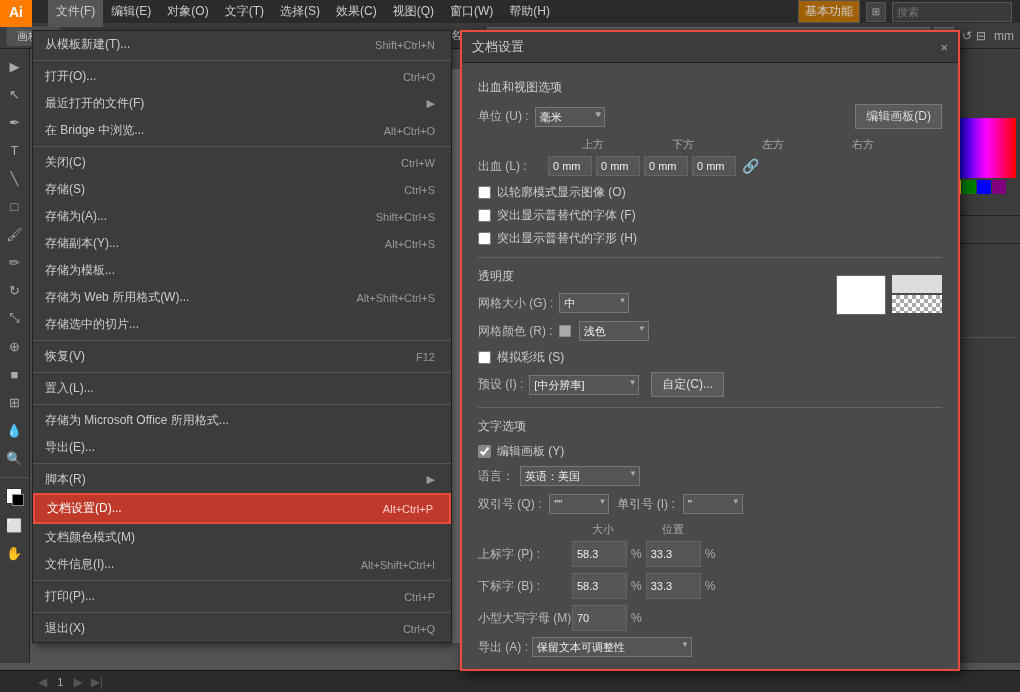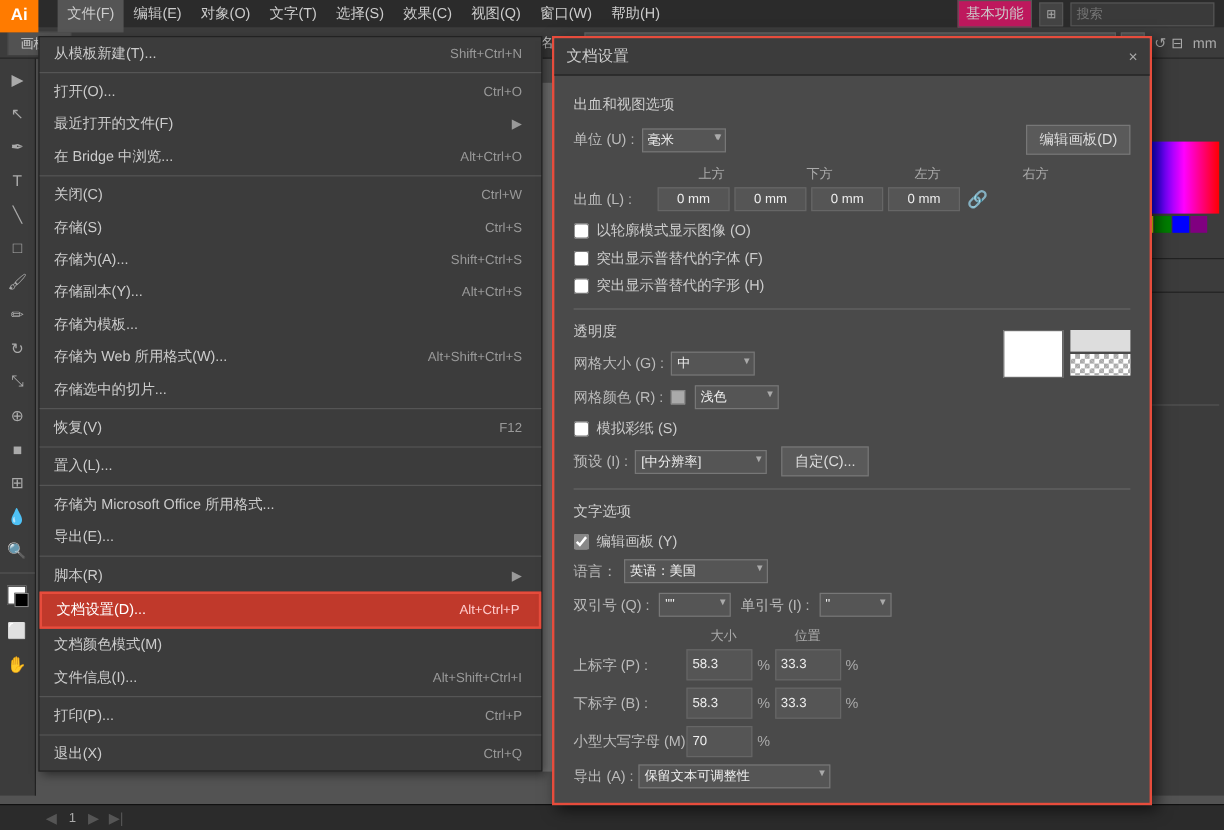--- a/index.html
+++ b/index.html
@@ -305,28 +305,27 @@
     .dialog-button {
       background: #5a5a5a;
       border: 1px solid #777;
       color: #ddd;
       padding: 3px 10px;
       font-size: 12px;
       cursor: pointer;
       white-space: nowrap;
     }
     .bleed-input {
-      width: 60px;
+      width: 44px;
       background: #555;
       border: 1px solid #666;
       color: #eee;
       padding: 2px 4px;
       font-size: 11px;
       height: 20px;
-      text-align: center;
     }
     .chain-icon {
       color: #aaa;
       font-size: 14px;
       cursor: pointer;
     }
     .checkbox-row {
       display: flex;
       align-items: center;
       gap: 6px;
@@ -381,21 +380,21 @@
     <div class="menu-item">编辑(E)</div>
     <div class="menu-item">对象(O)</div>
     <div class="menu-item">文字(T)</div>
     <div class="menu-item">选择(S)</div>
     <div class="menu-item">效果(C)</div>
     <div class="menu-item">视图(Q)</div>
     <div class="menu-item">窗口(W)</div>
     <div class="menu-item">帮助(H)</div>
   </div>
   <div class="top-right">
-    <div style="font-size:12px;color:#ccc;padding:2px 6px;background:#be185d;border:1px solid #555;cursor:pointer;">基本功能</div>
+    <div style="font-size:12px;color:#ccc;padding:2px 6px;background:#a16207;border:1px solid #555;cursor:pointer;">基本功能</div>
     <div style="width:20px;height:20px;display:flex;align-items:center;justify-content:center;color:#aaa;font-size:10px;background:#444;border:1px solid #555;">⊞</div>
     <input class="search-box" type="text" placeholder="搜索" style="">
   </div>
 </div>
 
 <div class="second-bar">
   <div class="tab-area">
     <div class="doc-tab">
       <span>画板</span>
       <span style="color:#aaa;font-size:10px;">×</span>

